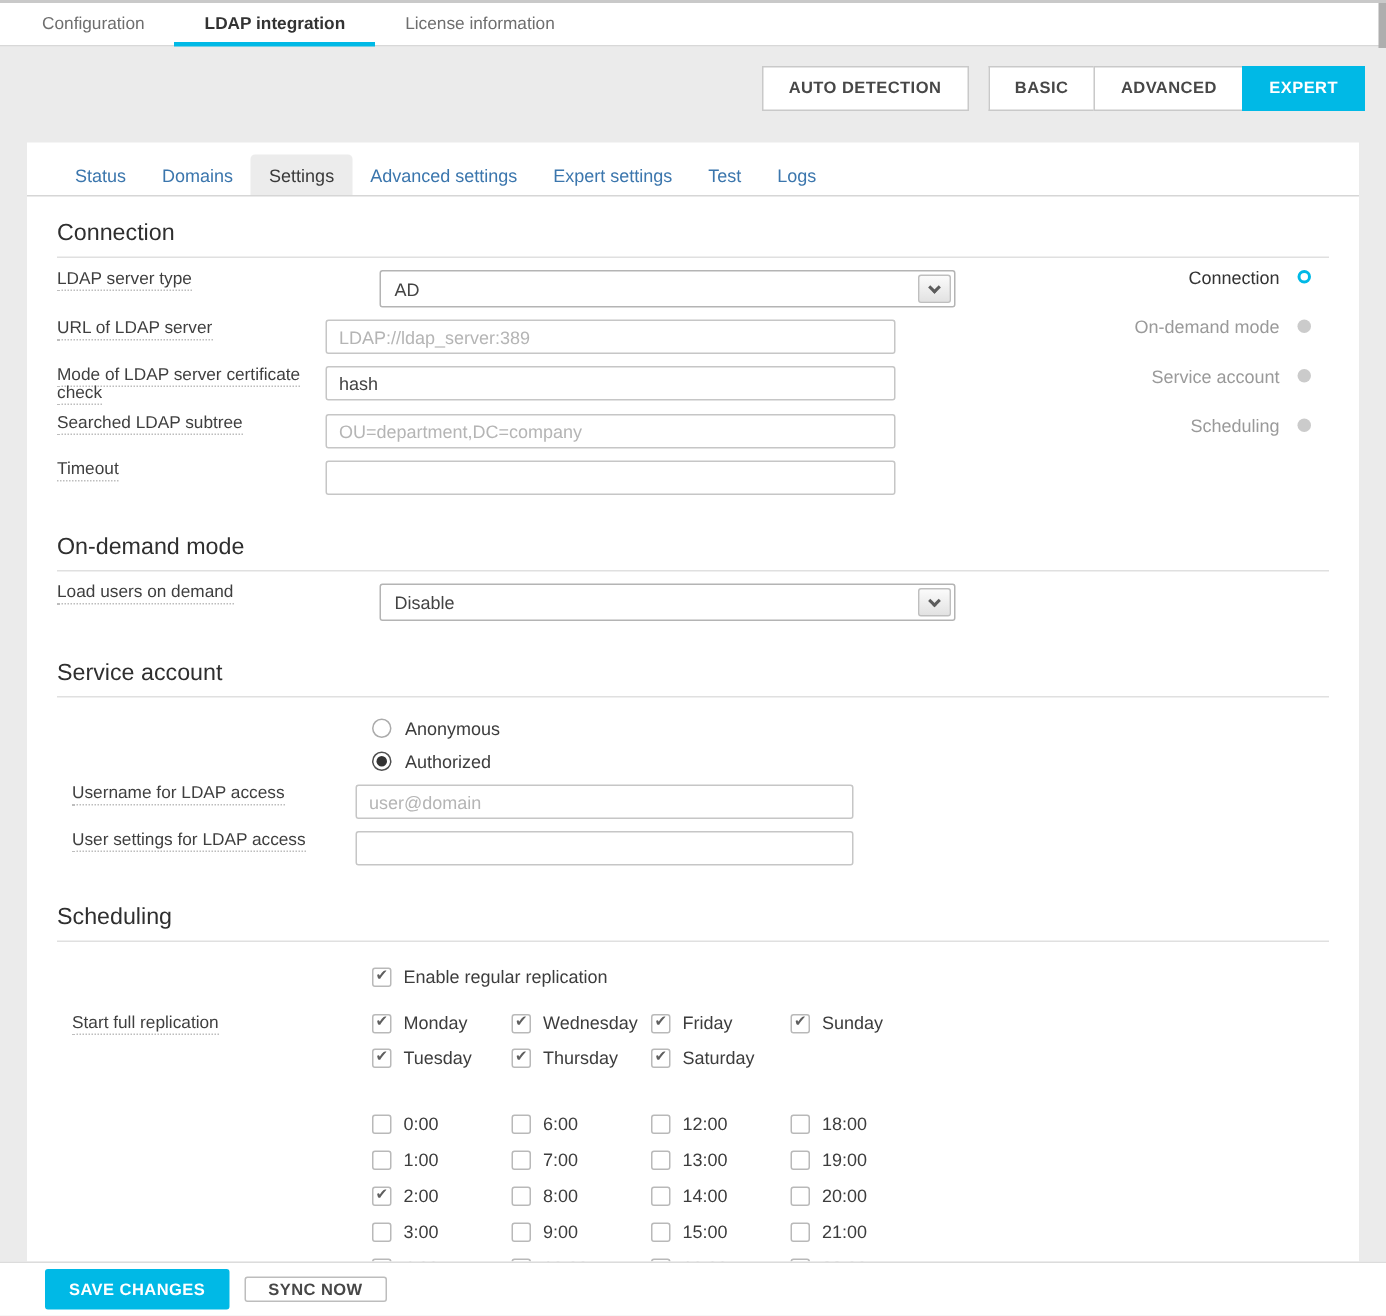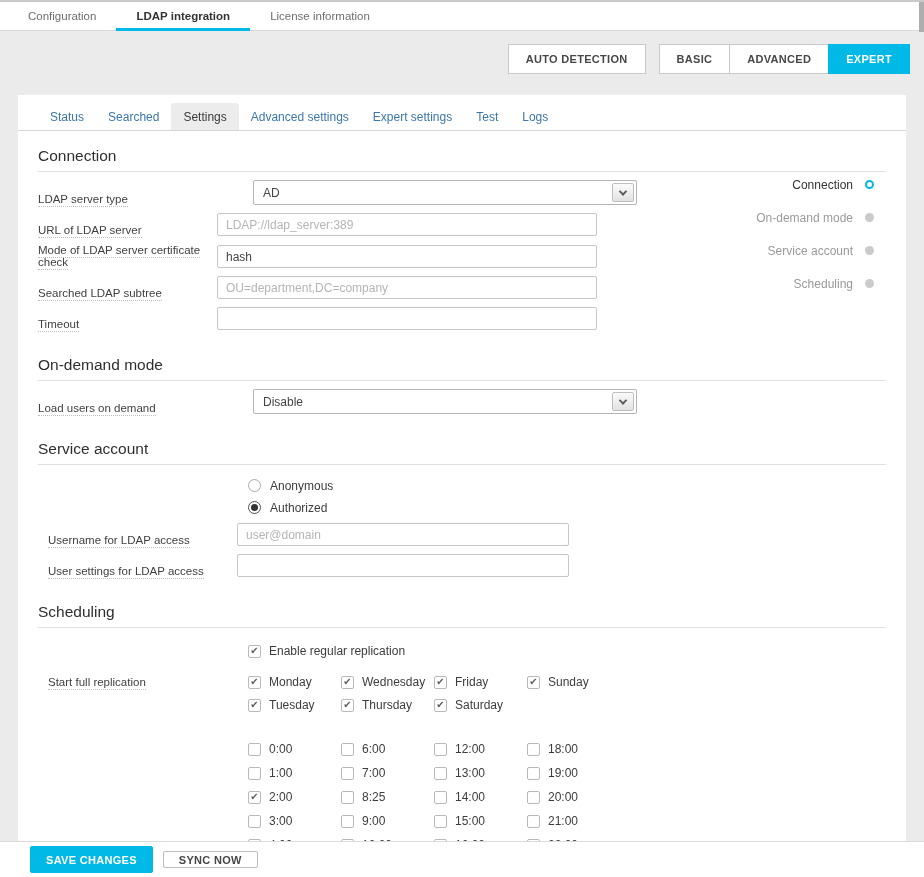--- a/index.html
+++ b/index.html
@@ -35,21 +35,21 @@
 
   
   .subtabs{display:flex;padding:8px 0 0 20px;border-bottom:1px solid #d6d6d6;height:36px;}
   .subtab{padding:0 12px;font-size:12px;color:var(--link);display:flex;align-items:center;cursor:pointer;border-radius:3px 3px 0 0;white-space:nowrap;}
   .subtab.active{background:#ececec;color:#3a3a3a;}
 
   .form{padding:0 20px;position:relative;}
   .section-title{font-size:15.5px;font-weight:400;color:#2f2f2f;margin-top:26px;padding-bottom:6px;border-bottom:1px solid #e0e0e0;}
   .form > .section-title:first-child{margin-top:16px;}
 
-  .row{display:flex;align-items:flex-end;margin-top:8px;}
+  .row{display:flex;align-items:flex-start;margin-top:8px;}
   .flabel{width:179px;flex:none;font-size:11.5px;color:#3f3f3f;}
   .flabel .lt{border-bottom:1px dotted #bdbdbd;padding-bottom:1px;}
   .row.indent .flabel{margin-left:10px;width:189px;}
   .ti{width:380px;height:23px;border:1px solid #c6c6c6;border-radius:2px;font-family:inherit;font-size:12px;color:#444;padding:0 8px;outline:none;}
   .row.indent .ti{width:332px;}
   .ti::placeholder{color:#b5b5b5;opacity:1;}
   .select{width:384px;height:25px;border:1px solid #b4b4b4;border-radius:2px;position:relative;background:#fff;display:flex;align-items:center;padding-left:9px;font-size:12px;color:#444;cursor:pointer;margin-left:36px;}
   .select .arrow{position:absolute;top:2px;right:2px;bottom:2px;width:22px;background:linear-gradient(#fbfbfb,#e2e2e2);border:1px solid #bfbfbf;border-radius:2px;display:flex;align-items:center;justify-content:center;}
   .select .arrow i{width:6px;height:6px;border-right:2px solid #5c5c5c;border-bottom:2px solid #5c5c5c;transform:rotate(45deg) translate(-1px,-1px);}
 
@@ -106,21 +106,21 @@
         <button class="btn">BASIC</button>
         <button class="btn">ADVANCED</button>
         <button class="btn accent">EXPERT</button>
       </div>
   </div>
 </div>
 
 <div class="panel">
   <nav class="subtabs" id="subtabs">
       <div class="subtab">Status</div>
-      <div class="subtab">Searched</div>
+      <div class="subtab">Domains</div>
       <div class="subtab active">Settings</div>
       <div class="subtab">Advanced settings</div>
       <div class="subtab">Expert settings</div>
       <div class="subtab">Test</div>
       <div class="subtab">Logs</div>
     </nav>
 
   <div class="form">
     <h2 class="section-title">Connection</h2>
     <div id="conn-fields">
@@ -266,21 +266,21 @@
                 <span class="cblabel">19:00</span>
               </div>
             </div>
             <div class="grid-row">
               <div class="cell">
                 <span class="checkbox checked">✔</span>
                 <span class="cblabel">2:00</span>
               </div>
               <div class="cell">
                 <span class="checkbox"></span>
-                <span class="cblabel">8:25</span>
+                <span class="cblabel">8:00</span>
               </div>
               <div class="cell">
                 <span class="checkbox"></span>
                 <span class="cblabel">14:00</span>
               </div>
               <div class="cell">
                 <span class="checkbox"></span>
                 <span class="cblabel">20:00</span>
               </div>
             </div>

